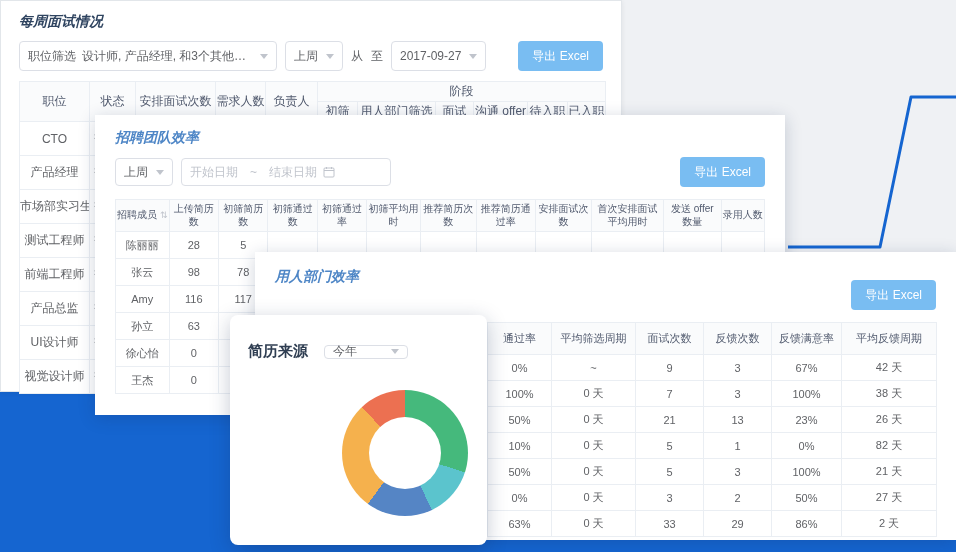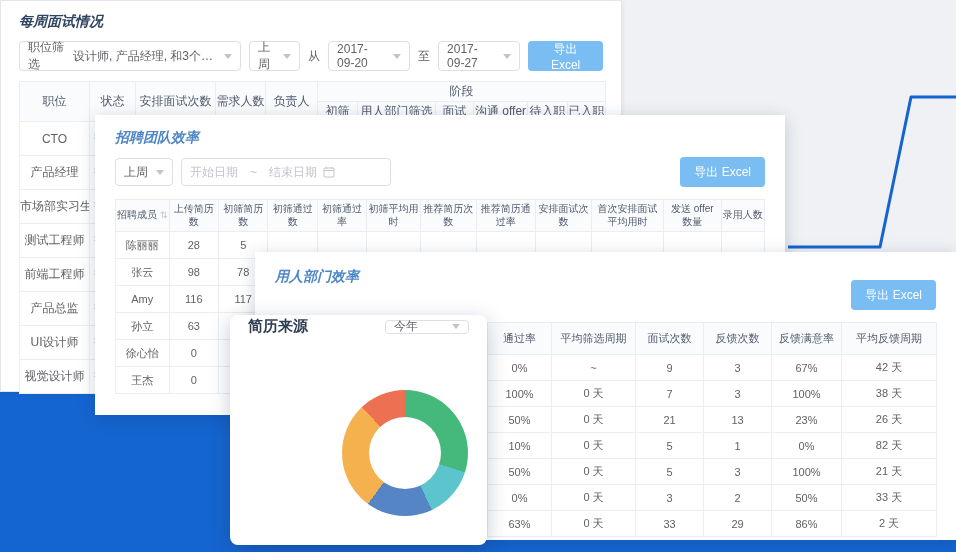--- a/index.html
+++ b/index.html
@@ -60,21 +60,21 @@
   .p2t th { font-size:10px; height:32px; white-space:normal; line-height:1.25; padding:0 1px; }
   .p2t td { font-size:11px; height:27px; }
   .sort-icon { color:#c0c4cc; font-size:9px; cursor:pointer; }
 
   .p3t { margin:36px 20px 0; width:661px; }
   .p3t th { font-size:11px; height:32px; }
   .p3t td { font-size:11px; height:26px; }
 
   .cal-icon { flex:none; display:inline-block; }
 
-  .p4-head { display:flex; align-items:center; justify-content:space-between; padding:2px 18px 0; }
+  .p4-head { display:flex; align-items:center; padding:27px 18px 0;gap:16px; }
   .p4-title { font-size:15px; font-weight:bold; color:#2f3e52; }
   .p4-head .ctl { height:14px; min-width:84px; justify-content:space-between; }
   .legend { list-style:none; position:absolute; left:20px; top:80px; }
   .legend li { display:flex; align-items:center; gap:8px; height:12px; margin-bottom:13px; cursor:pointer; }
   .dot { width:10px; height:10px; border-radius:50%; background:#ccc; flex:none; }
   .legend span { font-size:12px; font-weight:bold; color:#3c3f44; }
   .donut { position:absolute; left:112px; top:75px; width:126px; height:126px; border-radius:50%;
            background:conic-gradient(#45b97c 0 30%, #5bc4cd 30% 43%, #5585c5 43% 60%, #f5b14d 60% 88%, #ec7051 88% 100%); }
   .donut::after { content:""; position:absolute; inset:27px; background:#fff; border-radius:50%; }
 </style>
@@ -94,24 +94,20 @@
       <div class="ctl">
         <span>职位筛选</span>
         <span class="ctl-val">设计师, 产品经理, 和3个其他职位</span>
         <i class="chev"></i>
       </div>
       <div class="ctl">
         <span>上周</span>
         <i class="chev"></i>
       </div>
       <span class="lbl">从</span>
-      <div class="ctl">
-        <span>2017-09-20</span>
-        <i class="chev"></i>
-      </div>
       <span class="lbl">至</span>
       <div class="ctl">
         <span>2017-09-27</span>
         <i class="chev"></i>
       </div>
       <button class="btn-export" style="background: rgb(121, 189, 242);">导出 Excel</button>
     </div>
     <table class="tbl p1t">
       <colgroup>
         <col style="width:70px">
@@ -474,21 +470,21 @@
             <td>21 天</td>
           </tr>
           <tr>
             <td></td>
             <td></td>
             <td>0%</td>
             <td>0 天</td>
             <td>3</td>
             <td>2</td>
             <td>50%</td>
-            <td>33 天</td>
+            <td>27 天</td>
           </tr>
           <tr>
             <td></td>
             <td></td>
             <td>63%</td>
             <td>0 天</td>
             <td>33</td>
             <td>29</td>
             <td>86%</td>
             <td>2 天</td>

